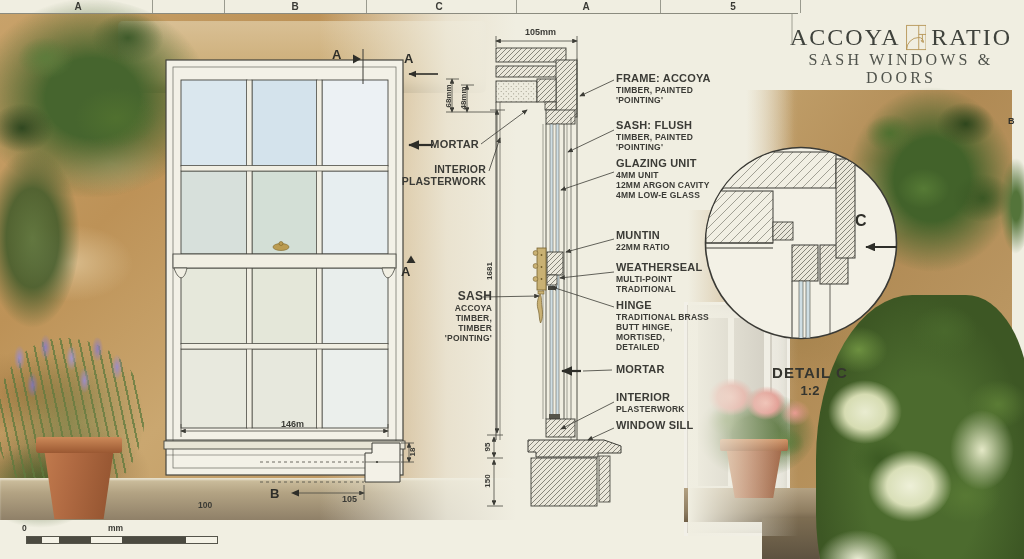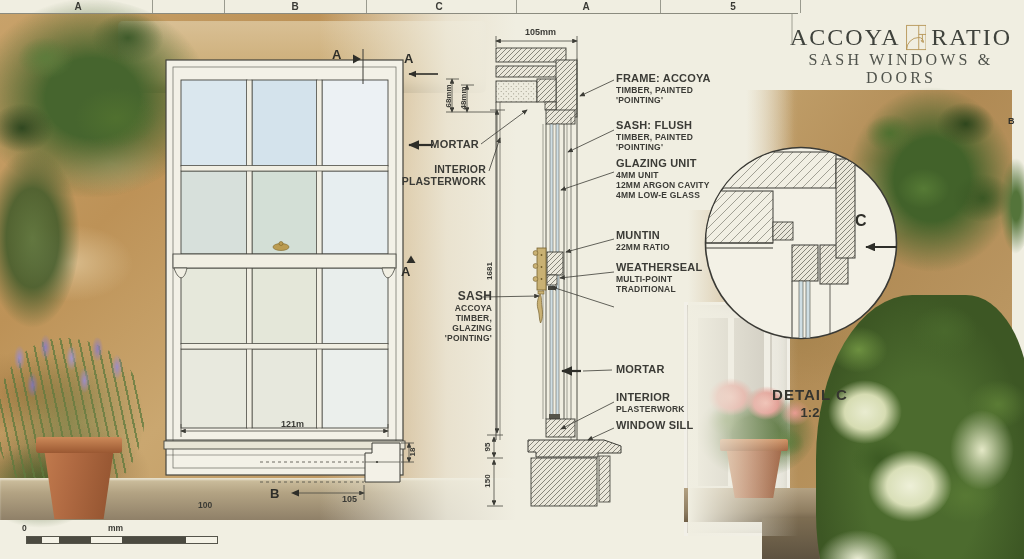--- a/index.html
+++ b/index.html
@@ -131,21 +131,21 @@
           transform:translate(-50%,-50%) rotate(-90deg);white-space:nowrap;}
   .marker{position:absolute;z-index:4;font:700 13px "Liberation Sans",sans-serif;color:#2e2e29;}
   
   .logo{position:absolute;left:790px;top:24px;width:222px;z-index:4;text-align:center;}
   .logo-row{display:flex;align-items:center;justify-content:center;gap:5px;}
   .logo-word{font-family:"Liberation Serif",serif;font-size:24px;letter-spacing:2px;color:#3f423c;}
   .logo-tag{margin-top:0;font-family:"Liberation Serif",serif;font-size:16px;
             letter-spacing:3.2px;color:#50534c;}
   
   .detail-cap{position:absolute;left:754px;top:364px;width:112px;z-index:4;text-align:center;color:#35352f;}
-  .detail-cap .d1{font:700 15px "Liberation Sans",sans-serif;letter-spacing:1px;margin-top:22px;}
+  .detail-cap .d1{font:700 15px "Liberation Sans",sans-serif;letter-spacing:1px;}
   .detail-cap .d2{font:700 13px "Liberation Sans",sans-serif;margin-top:2px;}
   
   .footer{position:absolute;left:0;top:520px;width:1024px;height:39px;background:#f1efe2;z-index:1;}
   .f-title{position:absolute;left:0;top:526px;width:1024px;z-index:4;text-align:center;
     font:600 17px "Liberation Sans",sans-serif;letter-spacing:.4px;color:#3b3b35;}
   .sb-label{position:absolute;z-index:4;font:700 8.5px "Liberation Sans",sans-serif;color:#3b3b35;}
   .sb-bar{position:absolute;left:27px;top:537px;z-index:4;display:flex;height:6px;width:190px;
     outline:1px solid #55544a;}
   .sb-bar div{height:100%;}
 </style>
@@ -400,21 +400,21 @@
     </g>
   </svg>
 
   <div class="marker" style="left:332px;top:47px">A</div>
   <div class="marker" style="left:404px;top:51px">A</div>
   <div class="marker" style="left:401px;top:264px">A</div>
   <div class="marker" style="left:270px;top:486px">B</div>
   <div class="marker" style="left:855px;top:212px;font-size:16px">C</div>
 
   <div class="dim" style="left:516px;top:27px;width:40px">105mm</div>
-  <div class="dim" style="left:264px;top:419px;width:40px">121m</div>
+  <div class="dim" style="left:264px;top:419px;width:40px">146m</div>
   <div class="dim" style="left:317px;top:494px;width:40px">105</div>
   <div class="dimrot" style="left:448px;top:96px">68mm</div>
   <div class="dimrot" style="left:463px;top:98px">48mm</div>
   <div class="dimrot" style="left:489px;top:271px">1681</div>
   <div class="dimrot" style="left:487px;top:447px">95</div>
   <div class="dimrot" style="left:487px;top:481px">150</div>
   <div class="dimrot" style="left:412px;top:452px">18</div>
 
   <div class="lbl" style="left:616px;top:72px">
     <div class="t">FRAME: ACCOYA</div>
@@ -434,20 +434,27 @@
   </div>
   <div class="lbl" style="left:616px;top:229px">
     <div class="t">MUNTIN</div>
     <div class="s">22MM RATIO</div>
   </div>
   <div class="lbl" style="left:616px;top:261px">
     <div class="t">WEATHERSEAL</div>
     <div class="s">MULTI-POINT</div>
     <div class="s">TRADITIONAL</div>
   </div>
+  <div class="lbl" style="left:616px;top:299px">
+    <div class="t">HINGE</div>
+    <div class="s">TRADITIONAL BRASS</div>
+    <div class="s">BUTT HINGE,</div>
+    <div class="s">MORTISED,</div>
+    <div class="s">DETAILED</div>
+  </div>
   <div class="lbl" style="left:616px;top:363px">
     <div class="t">MORTAR</div>
   </div>
   <div class="lbl" style="left:616px;top:391px">
     <div class="t">INTERIOR</div>
     <div class="s">PLASTERWORK</div>
   </div>
   <div class="lbl" style="left:616px;top:419px">
     <div class="t">WINDOW SILL</div>
   </div>
@@ -456,21 +463,21 @@
     <div class="t">MORTAR</div>
   </div>
   <div class="lbl lc" style="right:538px;top:163px">
     <div class="m">INTERIOR</div>
     <div class="m">PLASTERWORK</div>
   </div>
   <div class="lbl lc" style="right:532px;top:289px">
     <div class="t" style="font-size:12px">SASH</div>
     <div class="s">ACCOYA</div>
     <div class="s">TIMBER,</div>
-    <div class="s">GLAZING</div>
+    <div class="s">TIMBER</div>
     <div class="s">'POINTING'</div>
   </div>
 
   <div class="detail-cap">
     <div class="d1">DETAIL C</div>
     <div class="d2">1:2</div>
   </div>
 
   <div class="logo">
     <div class="logo-row">

